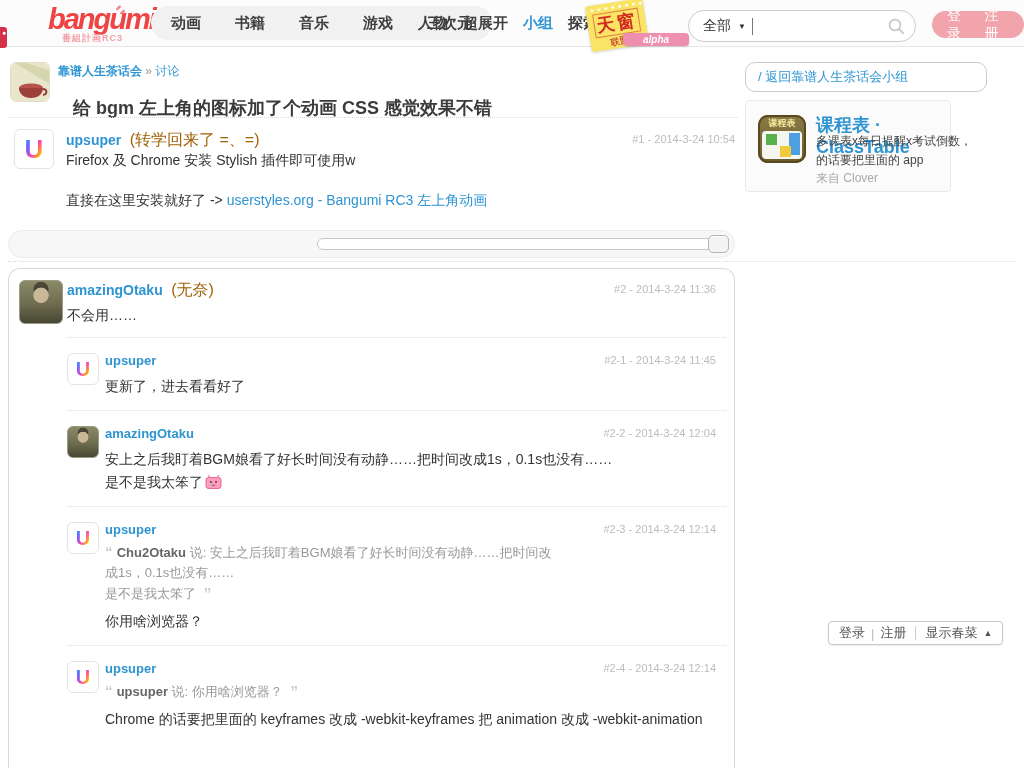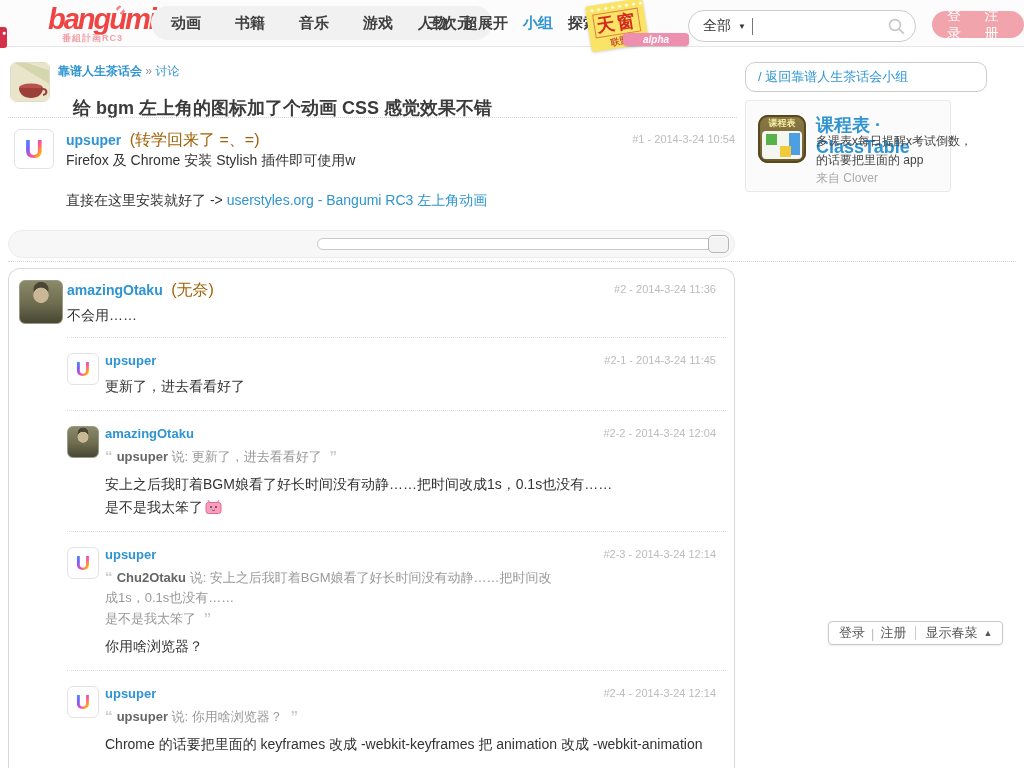--- a/index.html
+++ b/index.html
@@ -239,23 +239,20 @@
     </div>
     <div class="rcontent">更新了，进去看看好了</div>
   </div>
 
   <div class="reply reply-sub">
     <div class="avatar avatar-photo av32"></div>
     <div class="reply-head">
       <a class="uname">amazingOtaku</a>
       <span class="floor">#2-2 - 2014-3-24 12:04</span>
     </div>
-    <div class="quote">
-      <span class="qmark">“ </span><b class="qauthor">upsuper</b><span class="pre"> 说: 更新了，进去看看好了 </span><span class="qmark"> ”</span>
-    </div>
     <div class="rcontent"><span class="pre">安上之后我盯着BGM娘看了好长时间没有动静……把时间改成1s，0.1s也没有……
 是不是我太笨了</span><svg class="emoji-tv" width="17" height="15" viewBox="0 0 17 15">
         <line x1="5" y1="4" x2="3" y2="1" stroke="#e87ba2" stroke-width="1.2"></line>
         <line x1="12" y1="4" x2="14" y2="1" stroke="#e87ba2" stroke-width="1.2"></line>
         <rect x="1" y="3.5" width="15" height="11" rx="2.5" fill="#ff9dbd" stroke="#e06a93"></rect>
         <circle cx="6" cy="8" r="1.1" fill="#7a3b55"></circle>
         <circle cx="11" cy="8" r="1.1" fill="#7a3b55"></circle>
         <path d="M7.2 11 q1.3 1.2 2.6 0" fill="none" stroke="#7a3b55" stroke-width="1"></path>
         <circle cx="5.6" cy="10.6" r=".9" fill="#8fc4f2"></circle>
       </svg></div>

